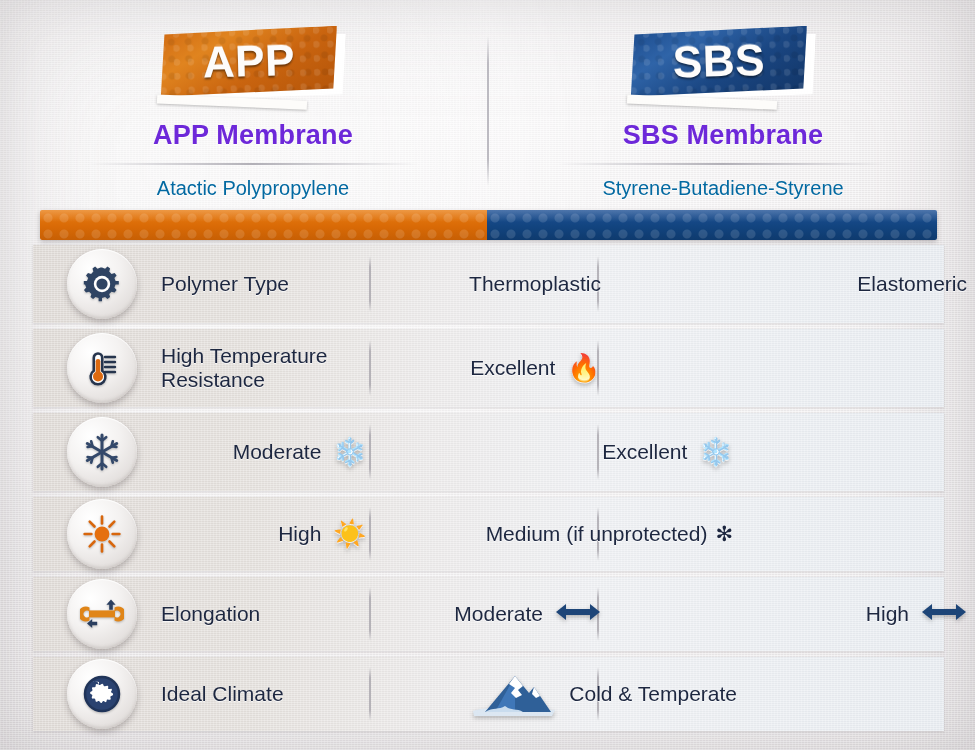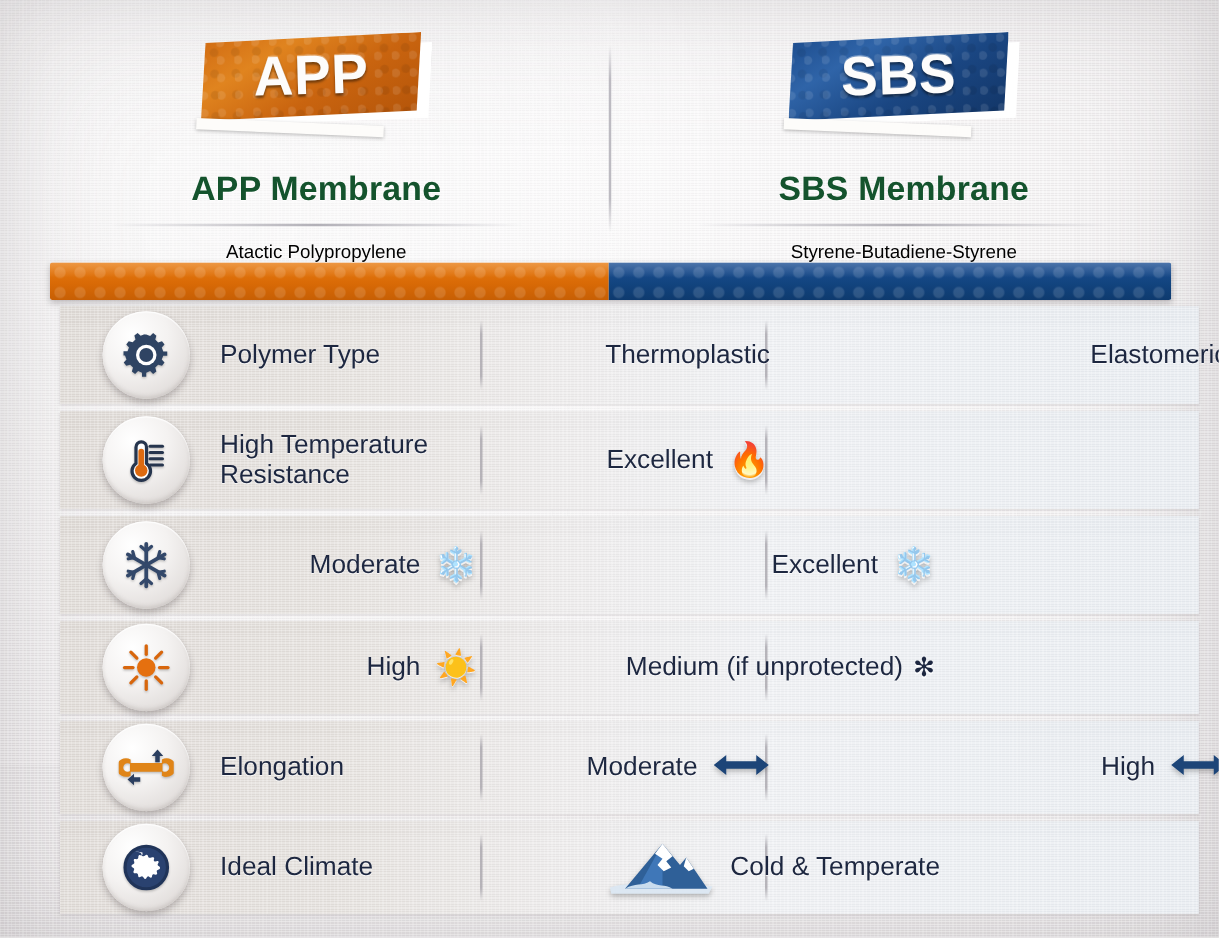--- a/index.html
+++ b/index.html
@@ -77,29 +77,29 @@
     text-shadow:0 2px 2px rgba(0,0,0,.45), 0 -1px 0 rgba(255,255,255,.35);
     font-family:"Liberation Sans", sans-serif;
   }
   .plaque .strip{
     position:absolute;left:-4px;bottom:-2px;width:150px;height:9px;
     background:#fdfcfa;transform:rotate(4deg);
     box-shadow:0 1px 3px rgba(0,0,0,.25);
   }
 
   .htitle{
-    margin-top:32px;font-size:27px;font-weight:bold;color:#14532d;
+    margin-top:16px;font-size:27px;font-weight:bold;color:#6d28d9;
     letter-spacing:.2px;text-shadow:0 1px 0 rgba(255,255,255,.8);
   }
   .hrule{
     width:330px;height:2px;margin:12px auto 0;
     background:linear-gradient(90deg, rgba(185,183,190,0), rgba(170,168,176,.9), rgba(185,183,190,0));
   }
   .hsub{
-    margin-top:12px;font-size:15px;color:#000000;
+    margin-top:12px;font-size:20px;color:#0369a1;
     text-shadow:0 1px 0 rgba(255,255,255,.8);
   }
 
   
   .colorbar{
     position:absolute;left:40px;top:210px;width:897px;height:30px;
     border-radius:2px;
     box-shadow:0 2px 5px rgba(70,60,65,.30), inset 0 0 0 3px rgba(255,255,255,.55);
     overflow:hidden;display:flex;
   }
@@ -110,21 +110,21 @@
     content:"";position:absolute;inset:0;
     background-image:radial-gradient(circle at 50% 50%, rgba(255,255,255,.13) 0 4px, transparent 5px);
     background-size:16px 16px;
   }
   .colorbar .gloss{
     position:absolute;left:0;right:0;top:0;height:40%;
     background:linear-gradient(180deg, rgba(255,255,255,.22), rgba(255,255,255,0));
   }
 
   
-  .table{position:absolute;left:48px;top:245px;width:911px;}
+  .table{position:absolute;left:33px;top:245px;width:911px;}
   .row{
     position:relative;
     margin-bottom:6px;
     box-shadow:0 1px 2px rgba(90,80,85,.18), inset 0 1px 0 rgba(255,255,255,.75);
     display:flex;align-items:center;
   }
   .row.h80{height:78px;}
   .row.h76{height:74px;}
   .row .bg{
     position:absolute;inset:0;

